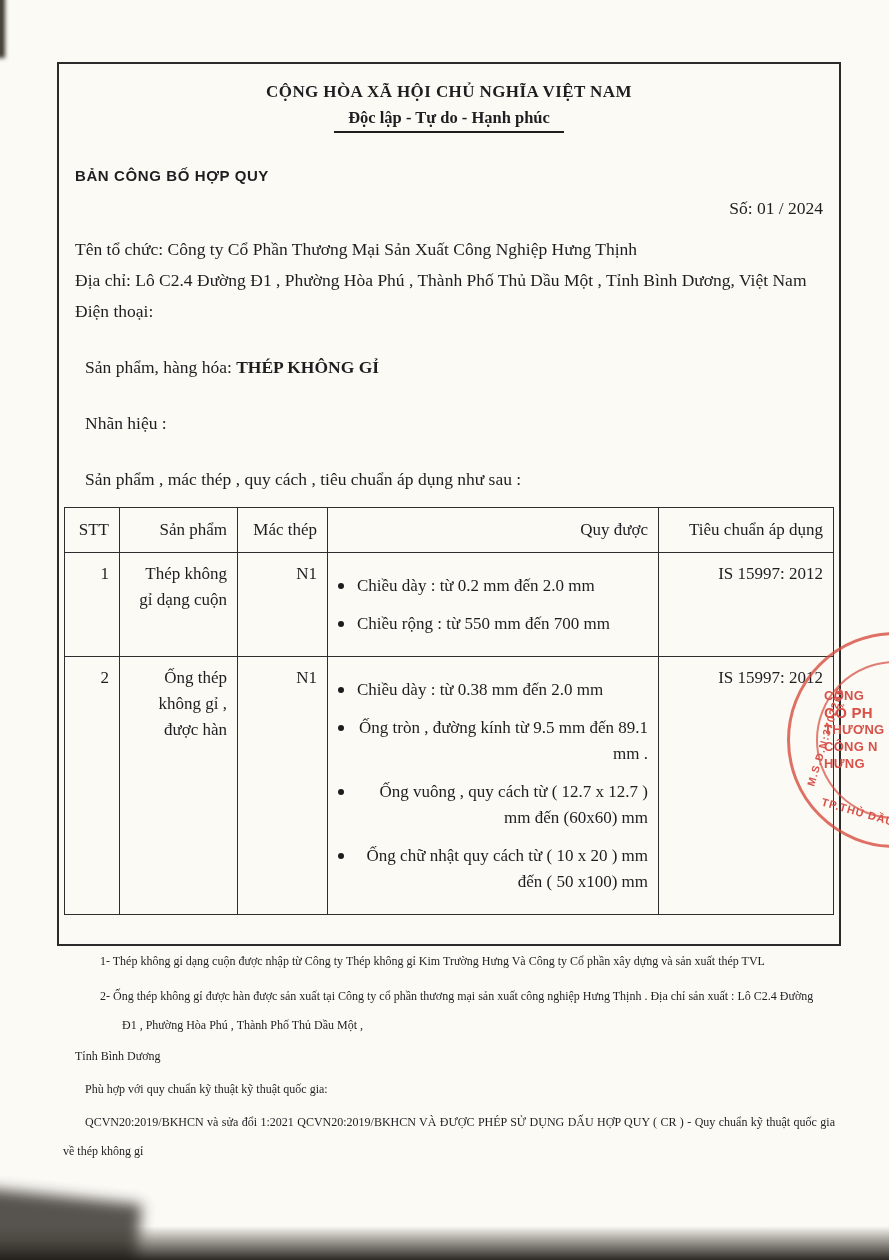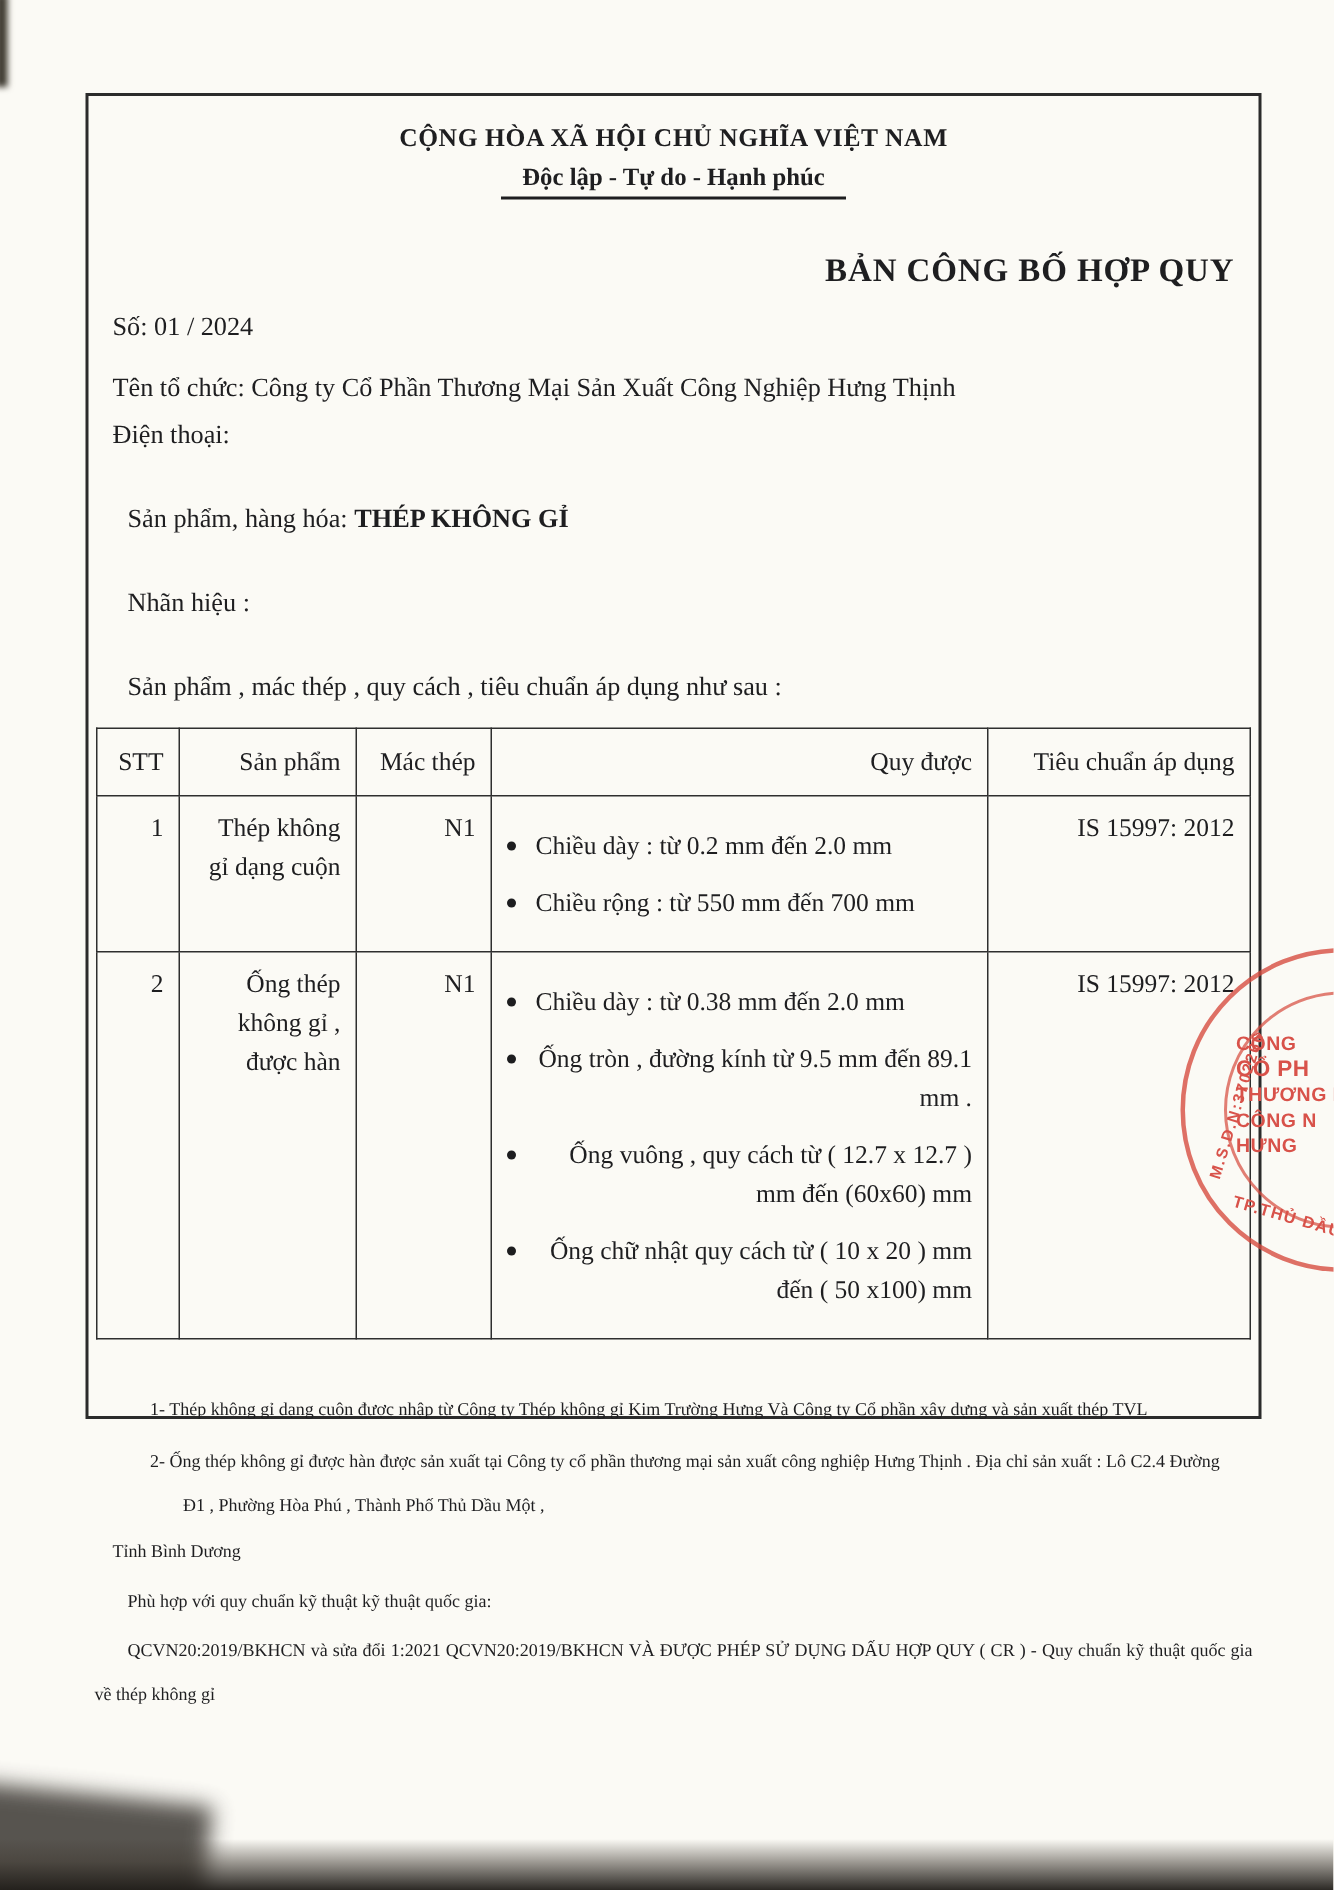--- a/index.html
+++ b/index.html
@@ -24,25 +24,25 @@
 
   .nat-header { text-align:center; margin-top:6px; }
   .nat-title { font-weight:bold; font-size:17px; letter-spacing:0.4px; }
   .nat-motto-wrap { margin-top:6px; }
   .nat-motto {
     display:inline-block; font-weight:bold; font-size:16.5px;
     border-bottom:2px solid #1e1e20; padding:0 14px 3px 14px;
   }
 
   .doc-title {
-    text-align:right; margin:34px 0 0 0;
-    font-family:Liberation Serif, serif;
-    font-weight:bold; font-size:22px; letter-spacing:0.6px;
-  }
-  .doc-number { text-align:left; font-size:17.5px; margin-top:14px; }
+    text-align:left; margin:34px 0 0 0;
+    font-family:Liberation Sans, sans-serif;
+    font-weight:bold; font-size:15px; letter-spacing:0.6px;
+  }
+  .doc-number { text-align:right; font-size:17.5px; margin-top:14px; }
 
   .body-lines { margin-top:16px; font-size:17.5px; line-height:28px; }
   .line { margin:0 0 3px 0; }
   .indent { margin-left:10px;margin-top:28px; }
   .b { font-weight:bold; }
 
   table.spec-table {
     width:calc(100% + 22px); margin-left:-11px; margin-top:14px;
     border-collapse:collapse; table-layout:fixed;
     font-size:17px; line-height:26px;
@@ -136,20 +136,21 @@
       <div class="nat-motto-wrap">
         <span class="nat-motto">Độc lập - Tự do - Hạnh phúc</span>
       </div>
     </div>
 
     <h1 class="doc-title">BẢN CÔNG BỐ HỢP QUY</h1>
     <div class="doc-number">Số: 01 / 2024</div>
 
     <div class="body-lines">
       <p class="line">Tên tổ chức: Công ty Cổ Phần Thương Mại Sản Xuất Công Nghiệp Hưng Thịnh</p>
+      <p class="line">Địa chỉ: Lô C2.4 Đường Đ1 , Phường Hòa Phú , Thành Phố Thủ Dầu Một , Tỉnh Bình Dương, Việt Nam</p>
       <p class="line">Điện thoại:</p>
       <p class="line indent"><span>Sản phẩm, hàng hóa: </span><span class="b">THÉP KHÔNG GỈ</span></p>
       <p class="line indent">Nhãn hiệu :</p>
       <p class="line indent">Sản phẩm , mác thép , quy cách , tiêu chuẩn áp dụng như sau :</p>
     </div>
 
     <table class="spec-table">
       <colgroup>
         <col class="col-stt">
           <col class="col-sp">

